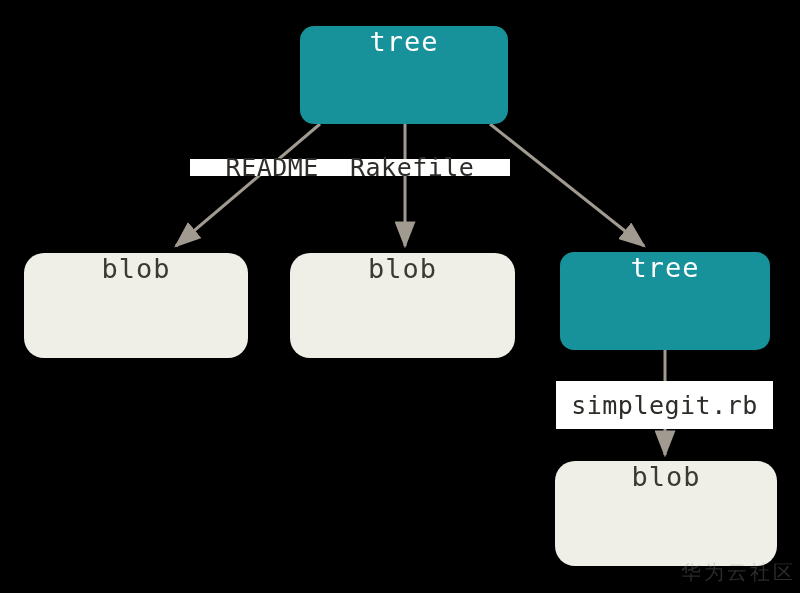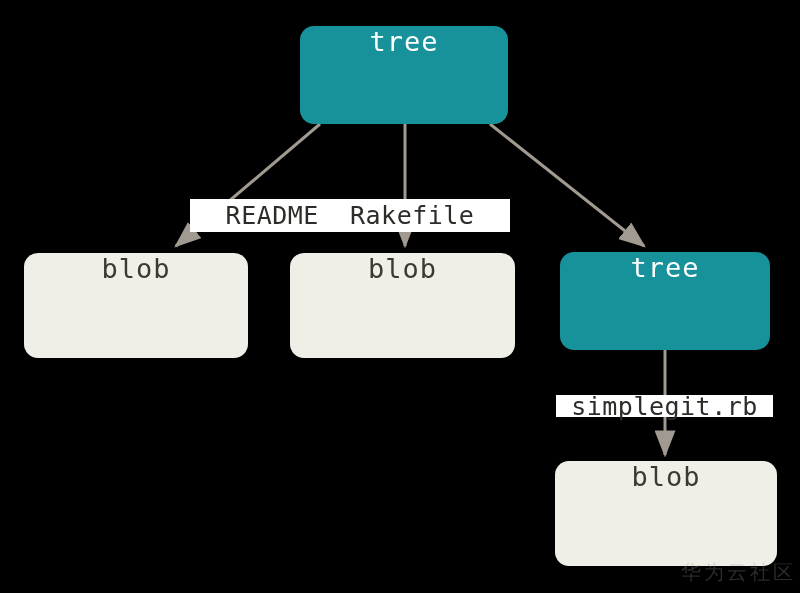--- a/index.html
+++ b/index.html
@@ -35,20 +35,21 @@
   }
   .node-tree {
     background: #17919a;
     color: #ffffff;
     font-size: 27px;
   }
   .node-blob {
     background: #f0efe7;
     color: #3a3a34;
     font-size: 27px;
+    border-radius: 20px;
   }
   .edge-label {
     position: absolute;
     background: #ffffff;
     color: #2e2c28;
     font-size: 25px;
     line-height: 1;
     display: flex;
     align-items: center;
     justify-content: center;
@@ -102,18 +103,18 @@
 
   <div class="node node-tree" style="left:560px; top:252px; width:210px; height:98px;">
     <span>tree</span>
   </div>
 
   <div class="node node-blob" style="left:555px; top:461px; width:222px; height:105px; position:absolute; overflow:hidden;">
     <span>blob</span>
     <div class="watermark on-light" style="left:126px; top:98px;">华为云社区</div>
   </div>
 
-  <div class="edge-label" style="left:190px; top:159px; width:320px; height:33px;margin-top:40px;">README  Rakefile</div>
+  <div class="edge-label" style="left:190px; top:159px; width:320px; height:17px;">README  Rakefile</div>
 
 
-  <div class="edge-label" style="left:556px; top:395px; width:217px; height:22px;text-align:right;">simplegit.rb</div>
+  <div class="edge-label" style="left:556px; top:381px; width:217px; height:48px;text-align:right;">simplegit.rb</div>
 
 </div>
 
 </body></html>

